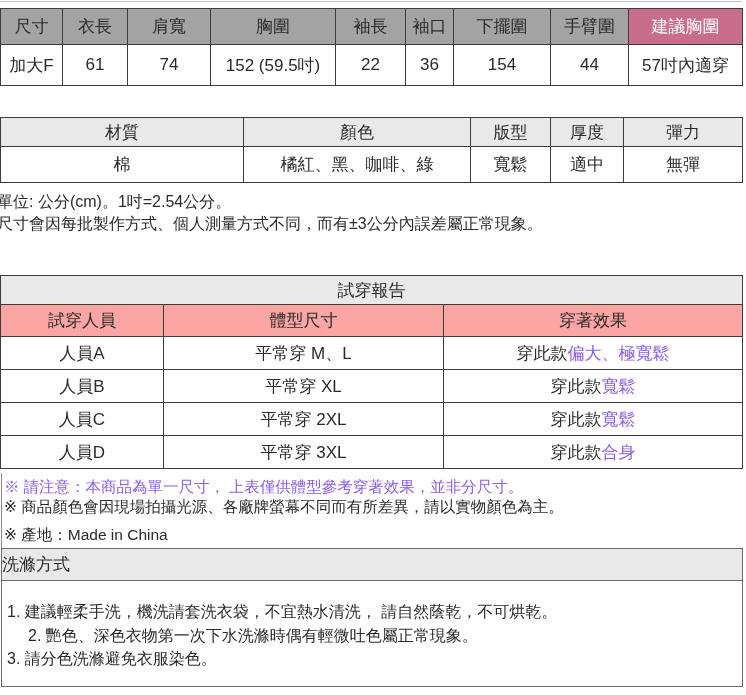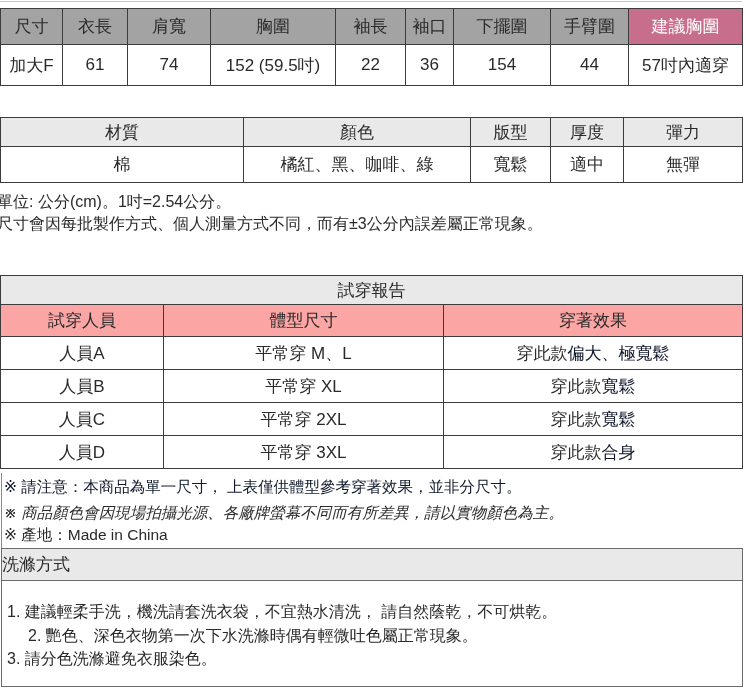--- a/index.html
+++ b/index.html
@@ -15,21 +15,21 @@
   #size-table th{background:#a3a3a3;height:35px;}
   #size-table th.pink{background:#c86e8d;color:#ffffff;}
   #size-table td{height:40px;background:#ffffff;}
   
   #spec-table th{background:#e9e9e9;height:28px;}
   #spec-table td{height:35px;background:#ffffff;}
   
   #fit-table .title-cell{background:#e9e9e9;height:28px;font-size:17px;}
   #fit-table th{background:#fca5a5;height:31px;}
   #fit-table td{height:32px;background:#ffffff;}
-  .red{color:#0f172a;}
+  .red{color:#8b5cf6;font-family:Liberation Serif, serif;}
   .note-line{font-size:15.5px;line-height:20px;white-space:nowrap;}
   .body-text{font-size:16px;line-height:21px;white-space:nowrap;color:#2a2a2a;}
   #top-hairline{top:1px;left:0;width:742px;height:1px;background:#c4c4c4;}
   #notes-box{left:1px;top:473px;width:741px;height:75px;border-left:1px solid #8a8a8a;border-right:1px solid #8a8a8a;padding-left:44px;}
   #wash-box{left:1px;top:548px;width:740px;height:137px;border:1px solid #6b6b6b;background:#ffffff;}
   #wash-title-bar{left:0;top:0;width:100%;height:31px;background:#e9e9e9;border-bottom:1px solid #6b6b6b;
                   display:flex;align-items:center;justify-content:flex-start;font-size:17px;}
 </style>
 </head>
 <body>
@@ -138,21 +138,21 @@
     <tr>
       <td>人員D</td>
       <td>平常穿 3XL</td>
       <td><span>穿此款</span><span class="red">合身</span></td>
     </tr>
   </tbody>
     </table>
 
   <div id="notes-box" class="abs">
     <div class="abs note-line red" style="top:4px;left:2px;">※ 請注意：本商品為單一尺寸， 上表僅供體型參考穿著效果，並非分尺寸。</div>
-    <div class="abs note-line" style="top:30px;left:2px;font-style:italic;">※ 商品顏色會因現場拍攝光源、各廠牌螢幕不同而有所差異，請以實物顏色為主。</div>
+    <div class="abs note-line" style="top:24px;left:2px;">※ 商品顏色會因現場拍攝光源、各廠牌螢幕不同而有所差異，請以實物顏色為主。</div>
     <div class="abs note-line" style="top:52px;left:2px;">※ 產地：Made in China</div>
   </div>
 
   <div id="wash-box" class="abs">
     <div id="wash-title-bar" class="abs">
       <span>洗滌方式</span>
     </div>
     <div class="abs body-text" style="top:52px;left:5px;">1. 建議輕柔手洗，機洗請套洗衣袋，不宜熱水清洗， 請自然蔭乾，不可烘乾。</div>
     <div class="abs body-text" style="top:76px;left:5px;margin-left:21px;">2. 艷色、深色衣物第一次下水洗滌時偶有輕微吐色屬正常現象。</div>
     <div class="abs body-text" style="top:99px;left:5px;">3. 請分色洗滌避免衣服染色。</div>

